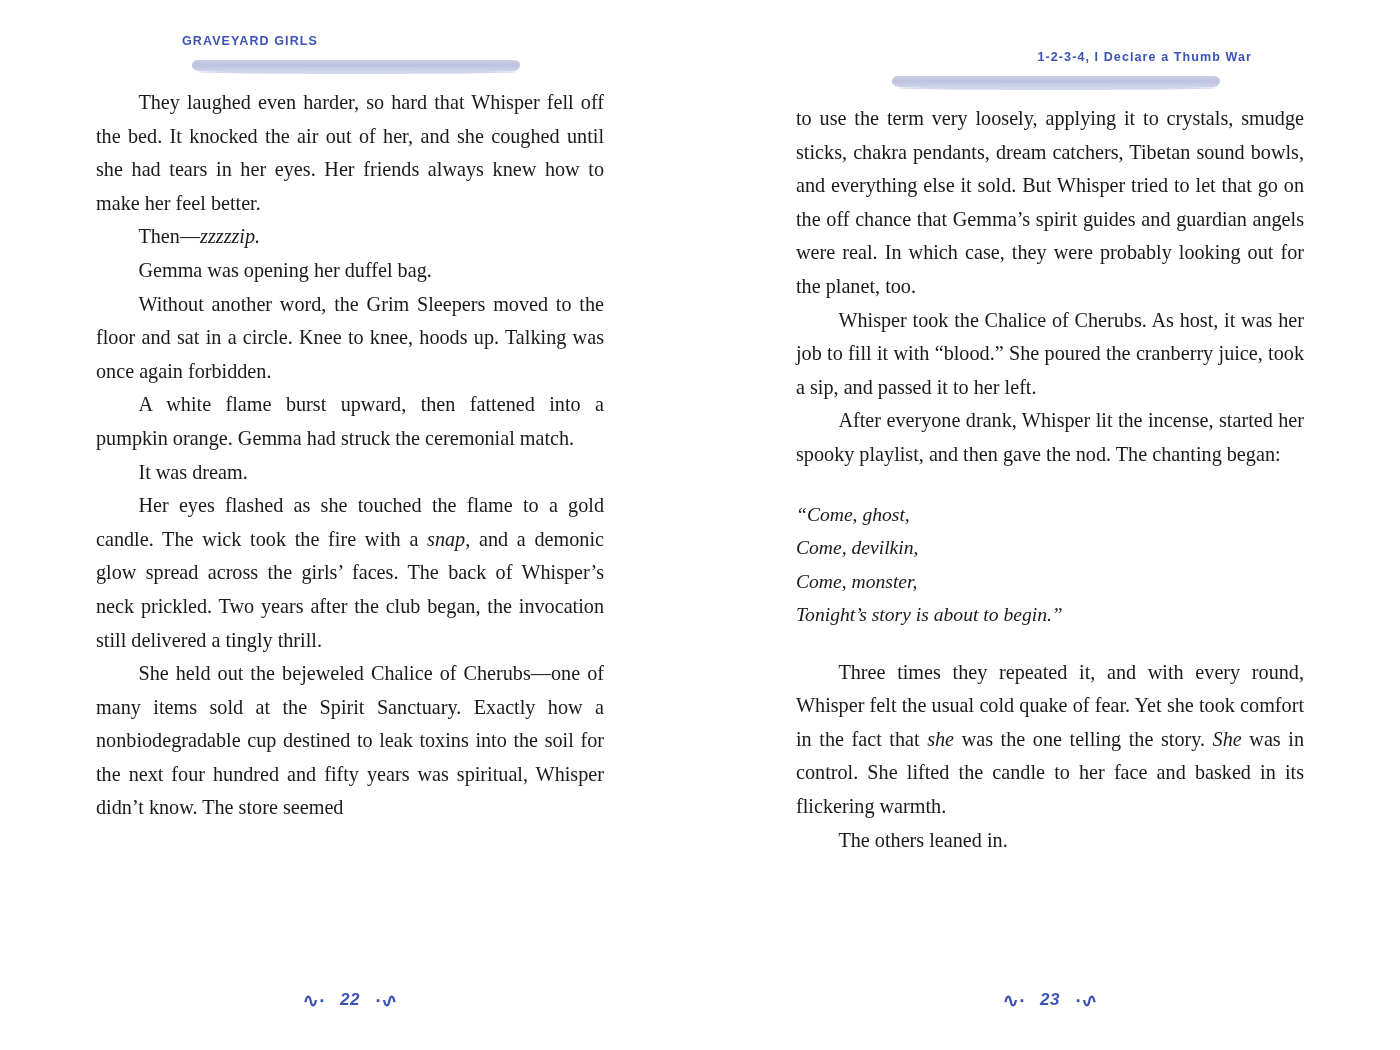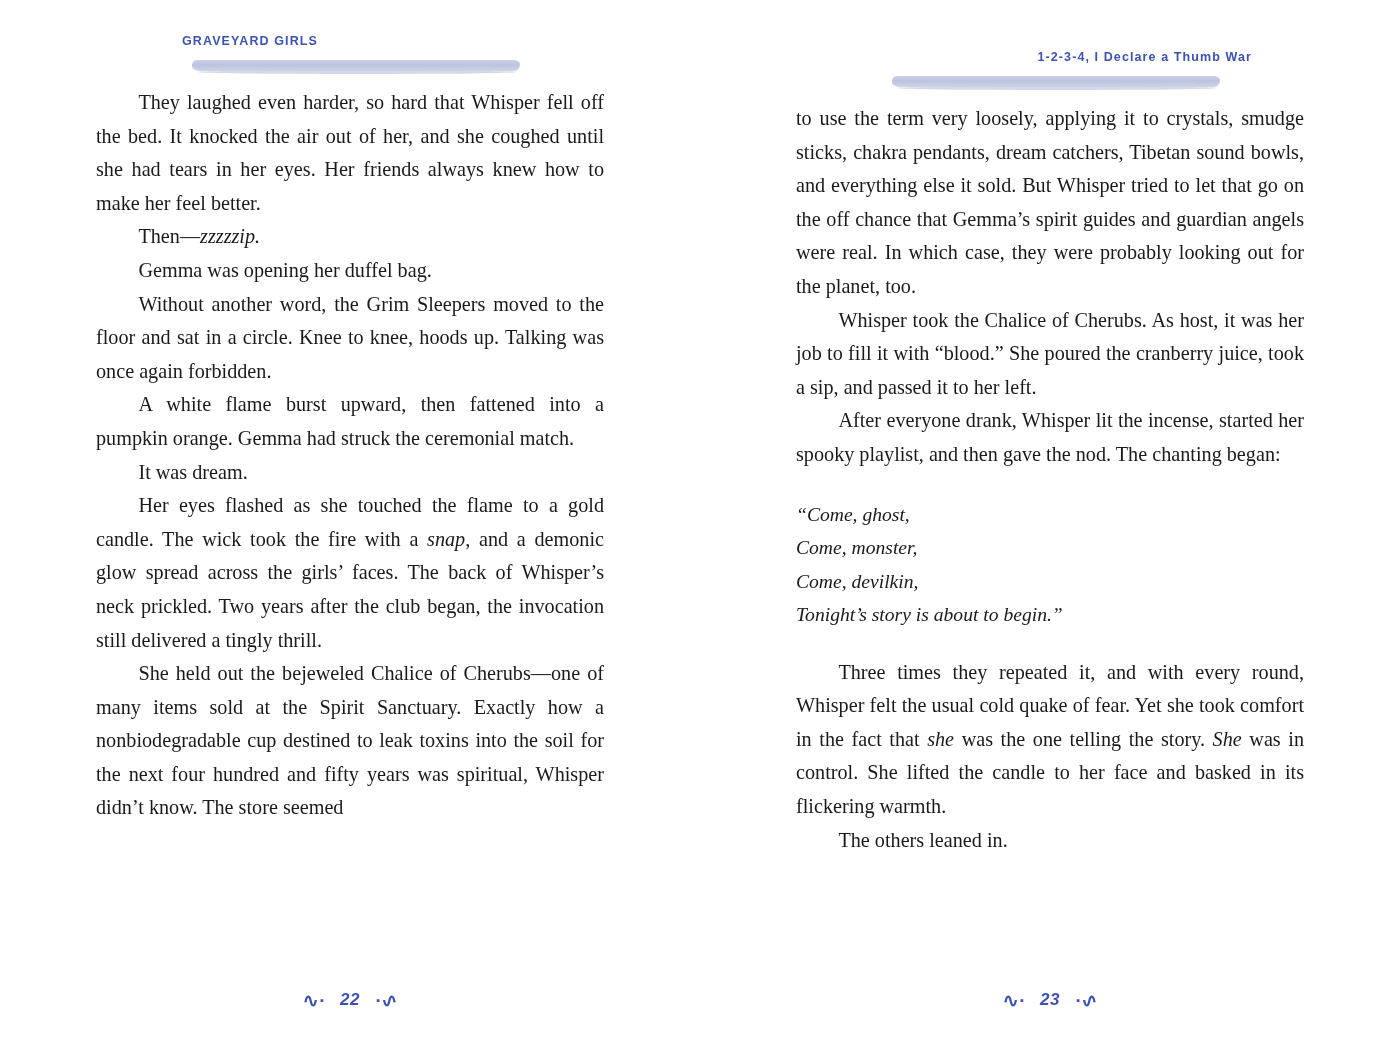--- a/index.html
+++ b/index.html
@@ -169,22 +169,22 @@
       <div class="brush-rule rule-right"></div>
     </div>
 
     <div class="body-col">
       <p class="para noindent">to use the term very loosely, applying it to crystals, smudge sticks, chakra pendants, dream catchers, Tibetan sound bowls, and everything else it sold. But Whisper tried to let that go on the off chance that Gemma’s spirit guides and guardian angels were real. In which case, they were probably looking out for the planet, too.</p>
       <p class="para">Whisper took the Chalice of Cherubs. As host, it was her job to fill it with “blood.” She poured the cranberry juice, took a sip, and passed it to her left.</p>
       <p class="para">After everyone drank, Whisper lit the incense, started her spooky playlist, and then gave the nod. The chanting began:</p>
 
       <div class="verse">
         <div>“Come, ghost,</div>
+        <div>Come, devilkin,</div>
         <div>Come, monster,</div>
-        <div>Come, devilkin,</div>
         <div>Tonight’s story is about to begin.”</div>
       </div>
 
       <p class="para">Three times they repeated it, and with every round, Whisper felt the usual cold quake of fear. Yet she took comfort in the fact that <i>she</i> was the one telling the story. <i>She</i> was in control. She lifted the candle to her face and basked in its flickering warmth.</p>
       <p class="para">The others leaned in.</p>
     </div>
 
     <div class="folio">
       <span class="folio-orn">∿∙</span>
       <span class="folio-num">23</span>

